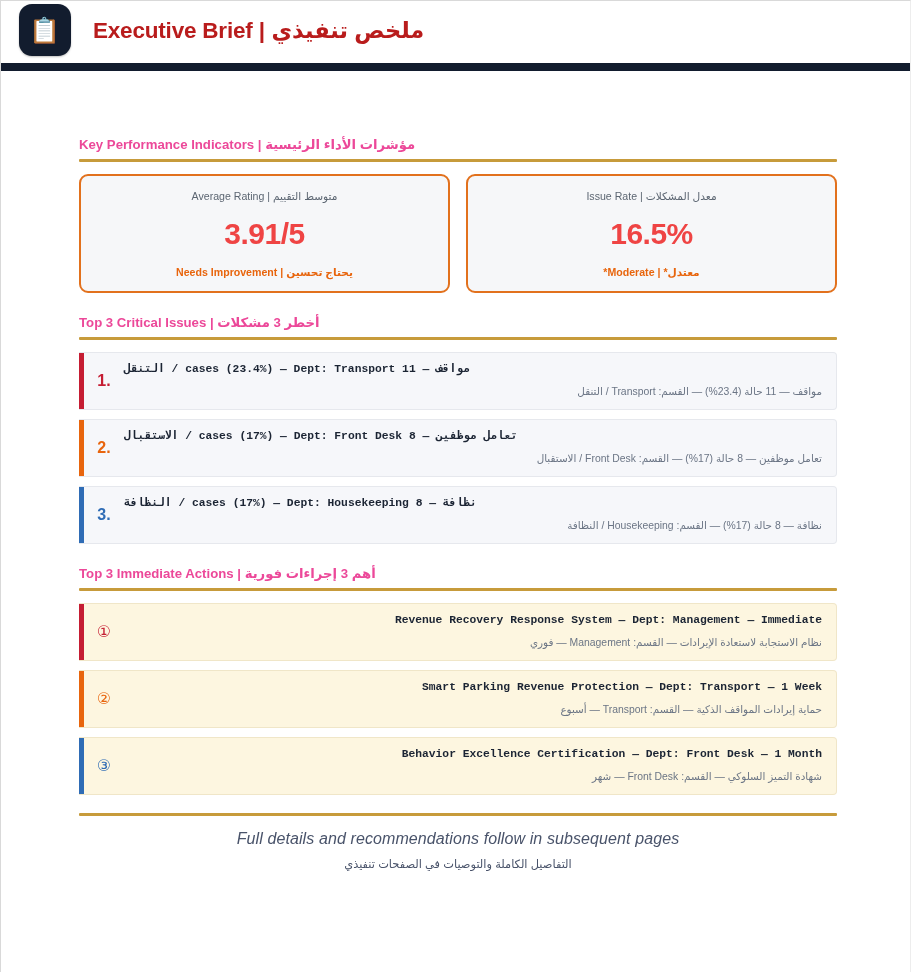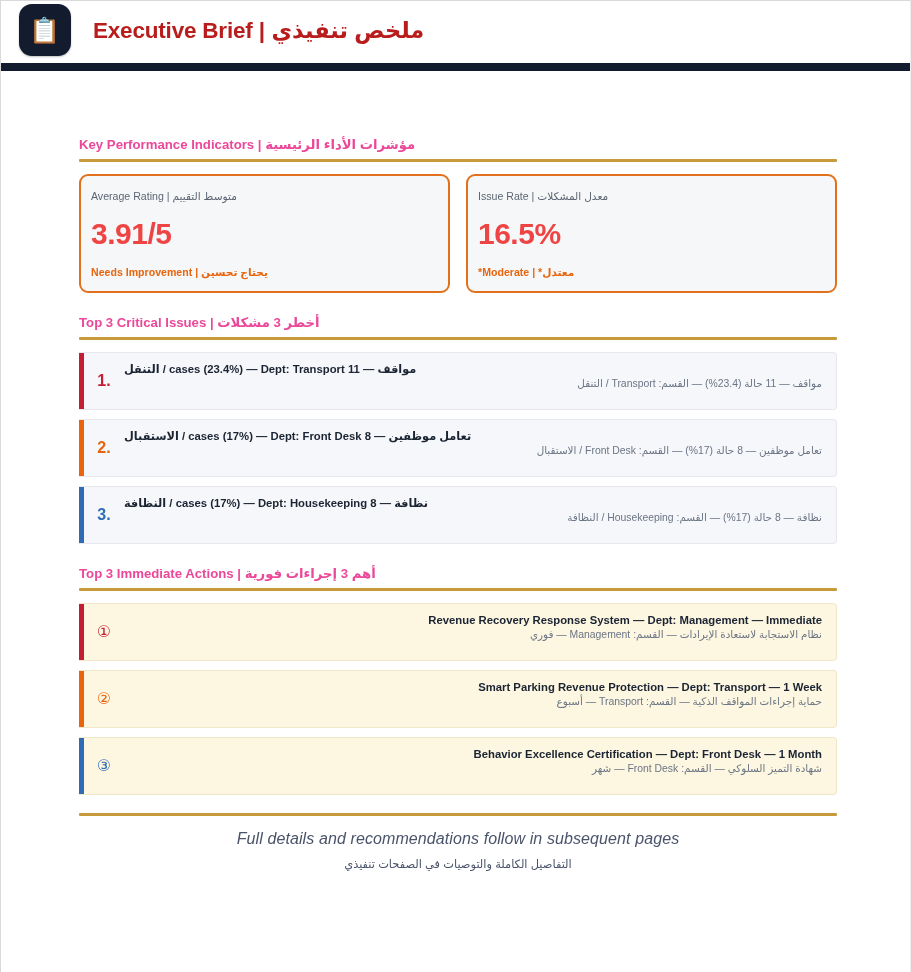--- a/index.html
+++ b/index.html
@@ -99,21 +99,21 @@
   .kpi-row {
     display: flex;
     gap: 16px;
   }
   .kpi-card {
     flex: 1 1 0;
     background: #f6f7f9;
     border: 2px solid #e2711d;
     border-radius: 9px;
     padding: 14px 10px 13px;
-    text-align: left;
+    text-align: center;
     box-sizing: border-box;
     height: 119px;
     display: flex;
     flex-direction: column;
     justify-content: space-between;
   }
   .kpi-card.critical { border-color: #b42248; }
   .kpi-label {
     font-size: 10.6px;
     color: #5c6672;
@@ -182,22 +182,24 @@
     min-width: 0;
   }
   .card-en {
     font-size: 11.3px;
     font-weight: 700;
     color: #1b2433;
     direction: rtl;
     unicode-bidi: plaintext;
     text-align: left;
     line-height: 1.35;
+    font-family: Liberation Mono, monospace;
   }
   .card-ar {
+    margin-top: 8px;
     font-size: 10.4px;
     color: #6b7585;
     direction: rtl;
     unicode-bidi: plaintext;
     text-align: right;
     line-height: 1.35;
   }
 
   
   .action-card {
@@ -334,21 +336,21 @@
         </div>
       </div>
 
       <div class="action-card">
         <div class="accent c2"></div>
         <div class="badge-col">
           <span class="badge-circle c2">②</span>
         </div>
         <div class="card-body">
           <div class="card-en">Smart Parking Revenue Protection — Dept: Transport — 1 Week</div>
-          <div class="card-ar">حماية إجراءات المواقف الذكية — القسم: Transport — أسبوع</div>
+          <div class="card-ar">حماية إيرادات المواقف الذكية — القسم: Transport — أسبوع</div>
         </div>
       </div>
 
       <div class="action-card">
         <div class="accent c3"></div>
         <div class="badge-col">
           <span class="badge-circle c3">③</span>
         </div>
         <div class="card-body">
           <div class="card-en">Behavior Excellence Certification — Dept: Front Desk — 1 Month</div>

